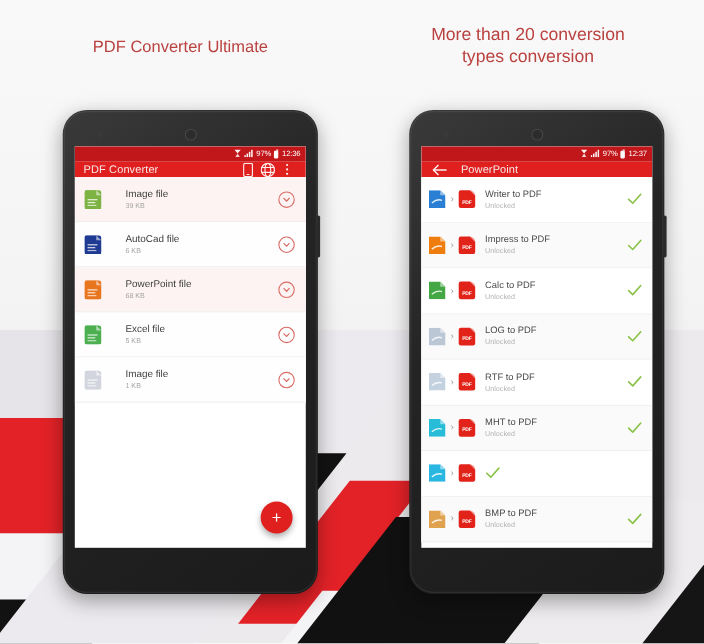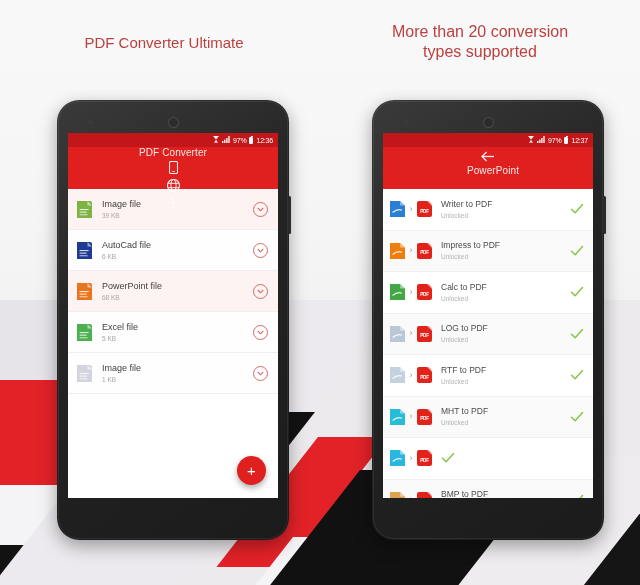--- a/index.html
+++ b/index.html
@@ -98,27 +98,26 @@
     background:#fff;
   }
   .sb-batt::before{
     content:""; position:absolute; top:-2px; left:1px;
     width:2px; height:1px; background:#fff;
   }
   .sb-txt { font-size: 7px; letter-spacing: -0.2px; }
 
   
   .appbar {
-    height: 42px;
+    height: 14px;
     background: #e0201f;
     display: flex;
     align-items: center;
     padding: 0 8px;
     color: #fff;
-    flex-direction: column;
   }
   .appbar-title {
     font-size: 10px;
     color: #f7e7e7;
     flex: 1;
     letter-spacing: .1px;
   }
   .appbar-title.with-back { margin-left: 10px; }
   .ab-icon {
     width: 18px; height: 18px;
@@ -135,20 +134,21 @@
   }
 
   
   .filelist { background:#fff; }
   .file-row {
     display: flex;
     align-items: center;
     height: 41px;
     padding: 0 10px 0 9px;
     border-bottom: 1px solid #f0eeee;
+    gap: 12px;
   }
   .file-row.alt { background: #fdf3f2; }
   .file-row.plain { background: #fefefe; }
   .f-icon {
     width: 15px; height: 17px;
     flex: 0 0 auto;
     margin-right: 10px;
     border-radius: 2px;
     position: relative;
   }
@@ -263,21 +263,21 @@
 
     <div class="stripe" style="left:360px; top:470px; width:220px; height:150px; background:#111111;"></div>
     <div class="stripe" style="left:560px; top:455px; width:190px; height:180px; background:#eeecee;"></div>
     <div class="stripe" style="left:705px; top:430px; width:120px; height:200px; background:#151515;"></div>
   </div>
 
   <div class="headline" id="headline-left">PDF Converter Ultimate</div>
 
   <div class="headline" id="headline-right">
     <div>More than 20 conversion</div>
-    <div>types supported</div>
+    <div>types conversion</div>
   </div>
 
   <div class="phone" id="phone-left" style="left:57px; top:100px; width:232px; height:440px;">
     <div class="front-cam"></div>
     <div class="earpiece"></div>
     <div class="side-btn"></div>
 
     <div class="screen">
 
       <div class="statusbar">

